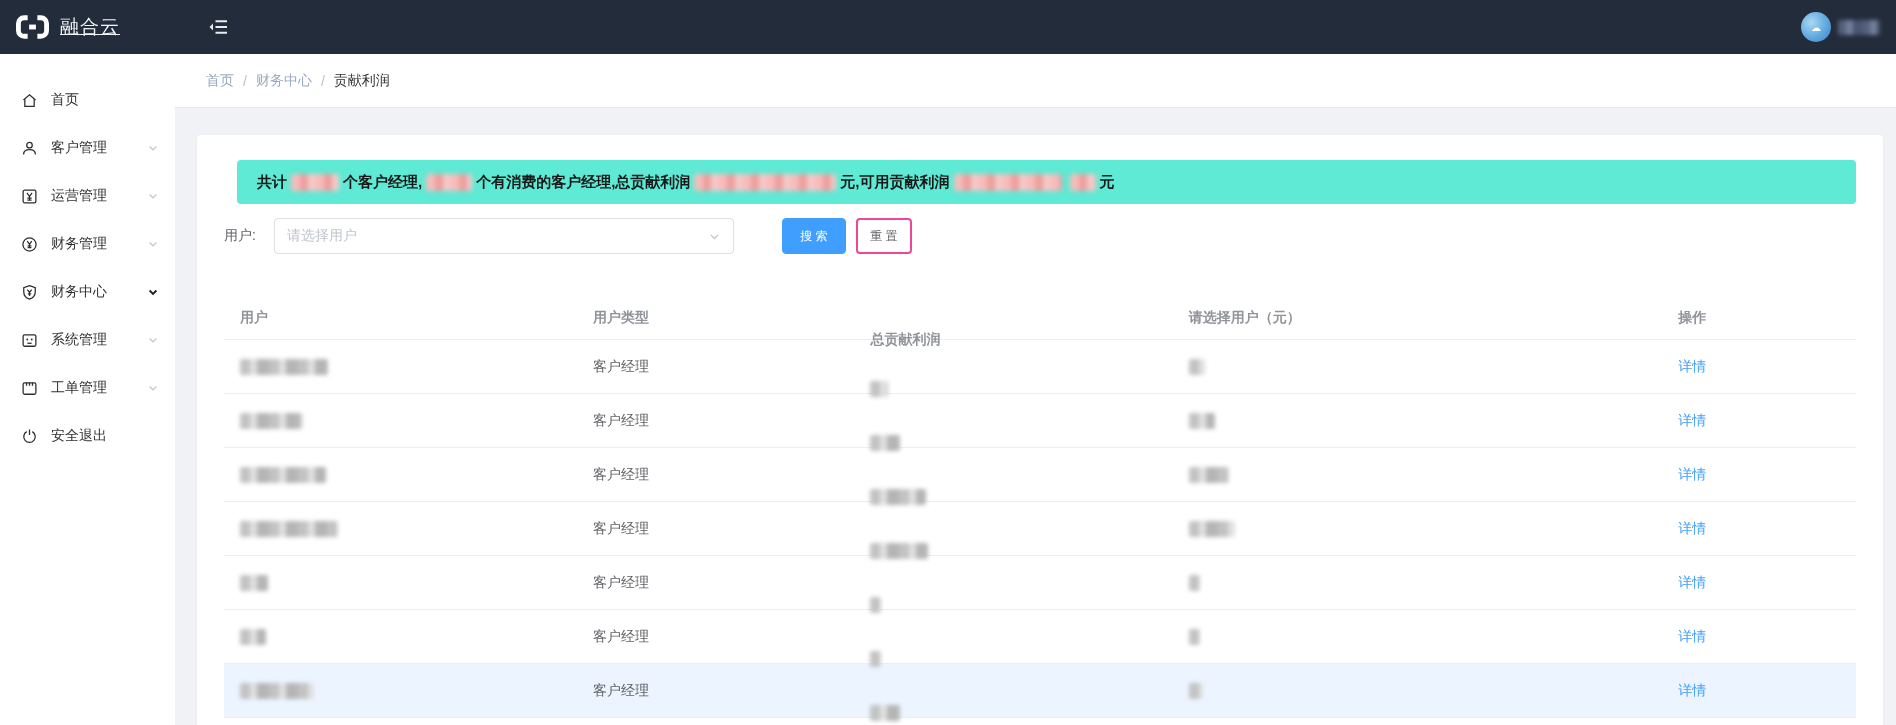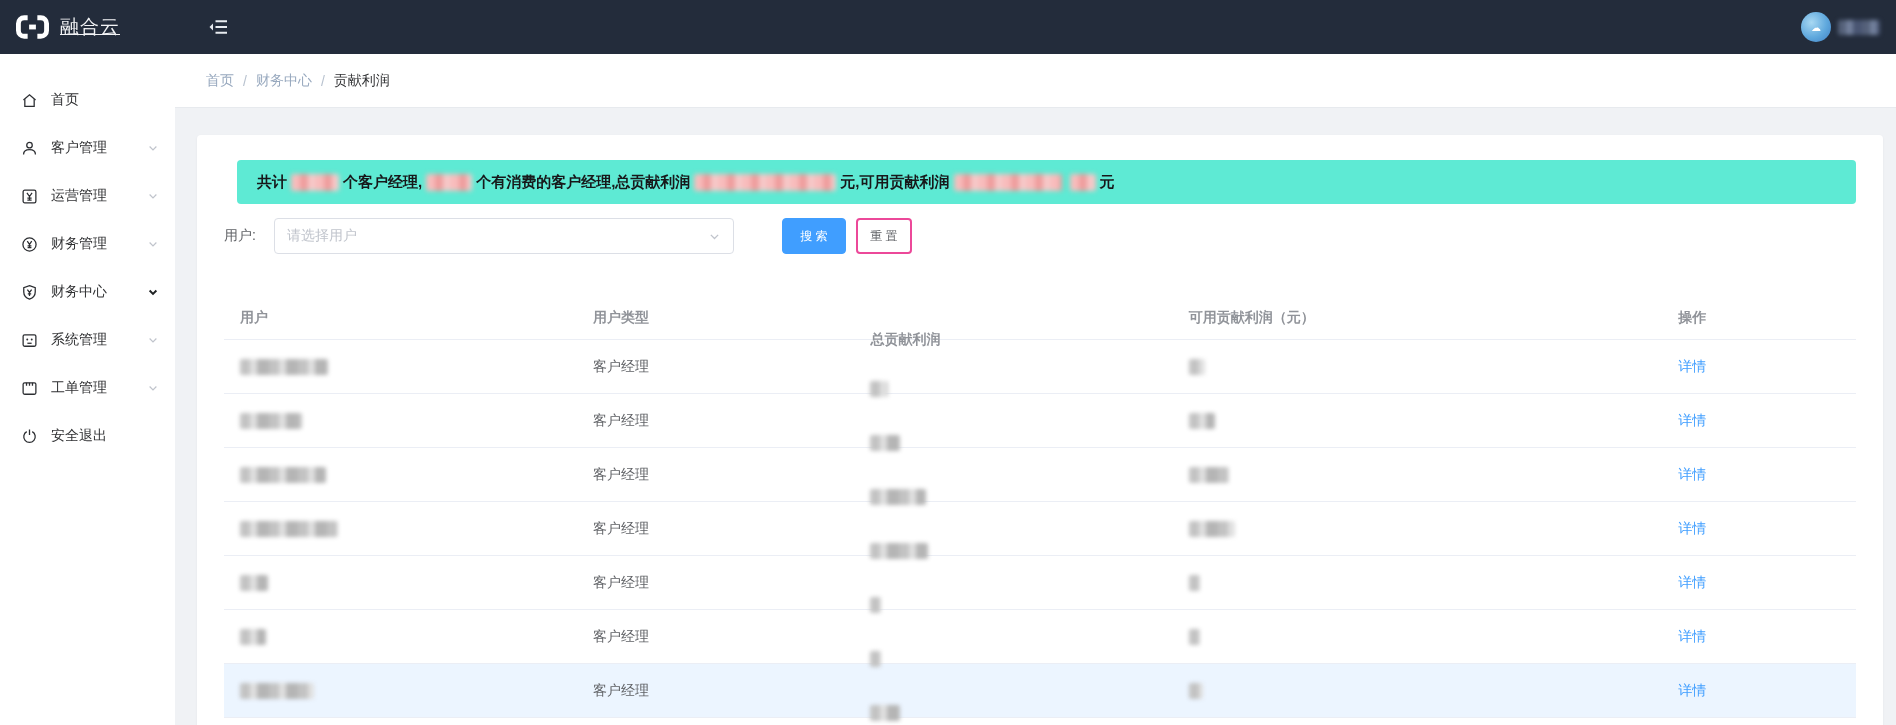--- a/index.html
+++ b/index.html
@@ -247,21 +247,21 @@
       </div>
       <button class="btn btn-primary">搜 索</button>
       <button class="btn btn-default">重 置</button>
     </div>
 
     <div class="table">
       <div class="t-head" id="table-head">
           <div class="c1">用户</div>
           <div class="c2">用户类型</div>
           <div class="c3">总贡献利润</div>
-          <div class="c4">可用贡献利润（元）</div>
+          <div class="c4">请选择用户（元）</div>
           <div class="c5">操作</div>
         </div>
       <div id="table-body">
           <div class="t-row">
             <div class="c1">
               <div class="gray-blur" style="width:88px"></div>
             </div>
             <div class="c2">客户经理</div>
             <div class="c3">
               <div class="gray-blur" style="width:18px"></div>

